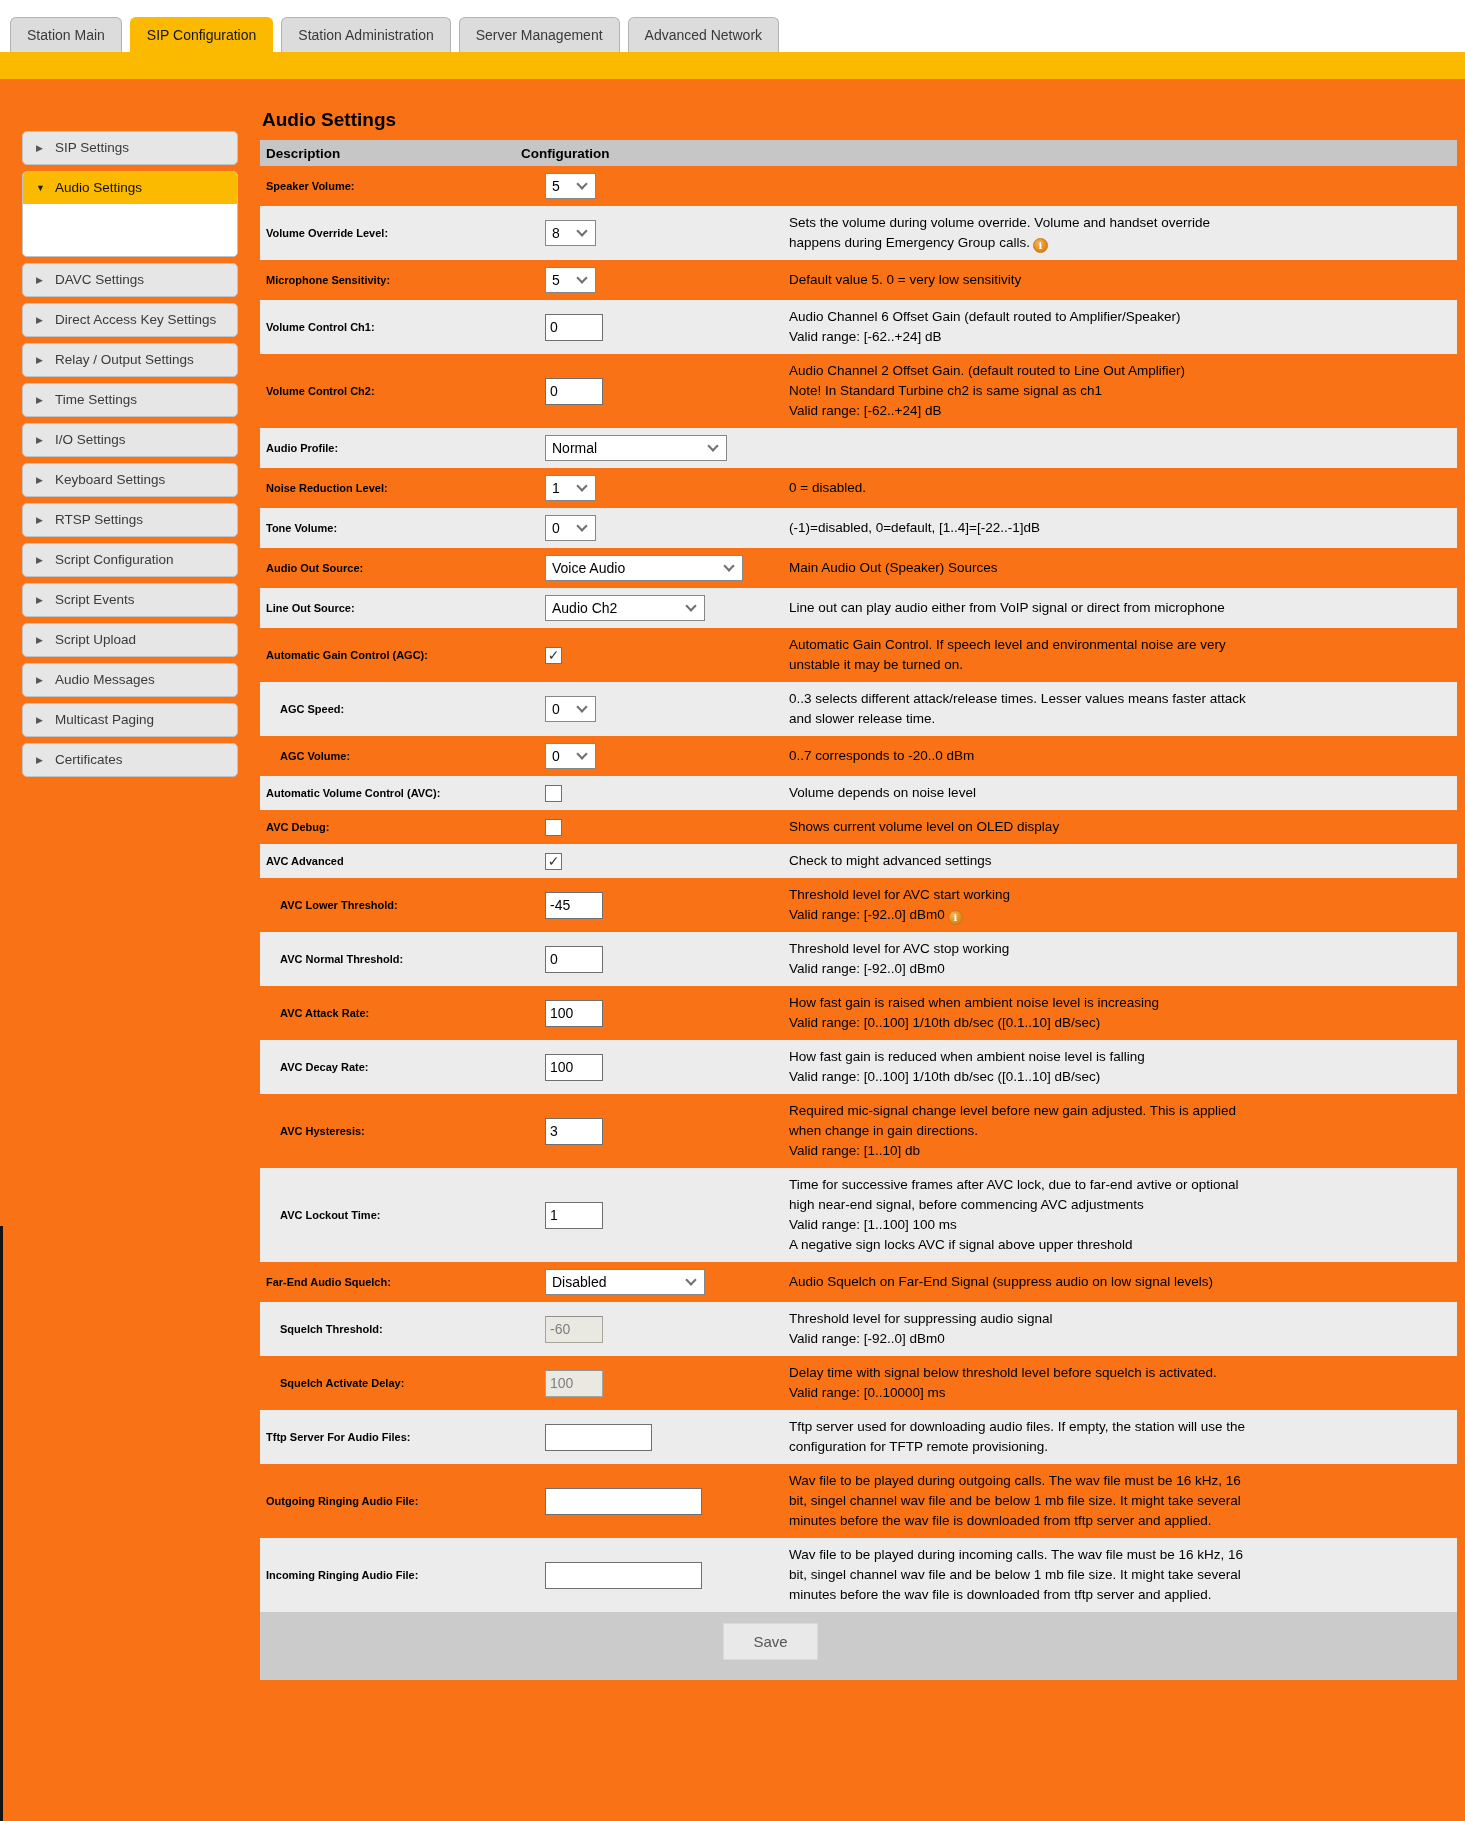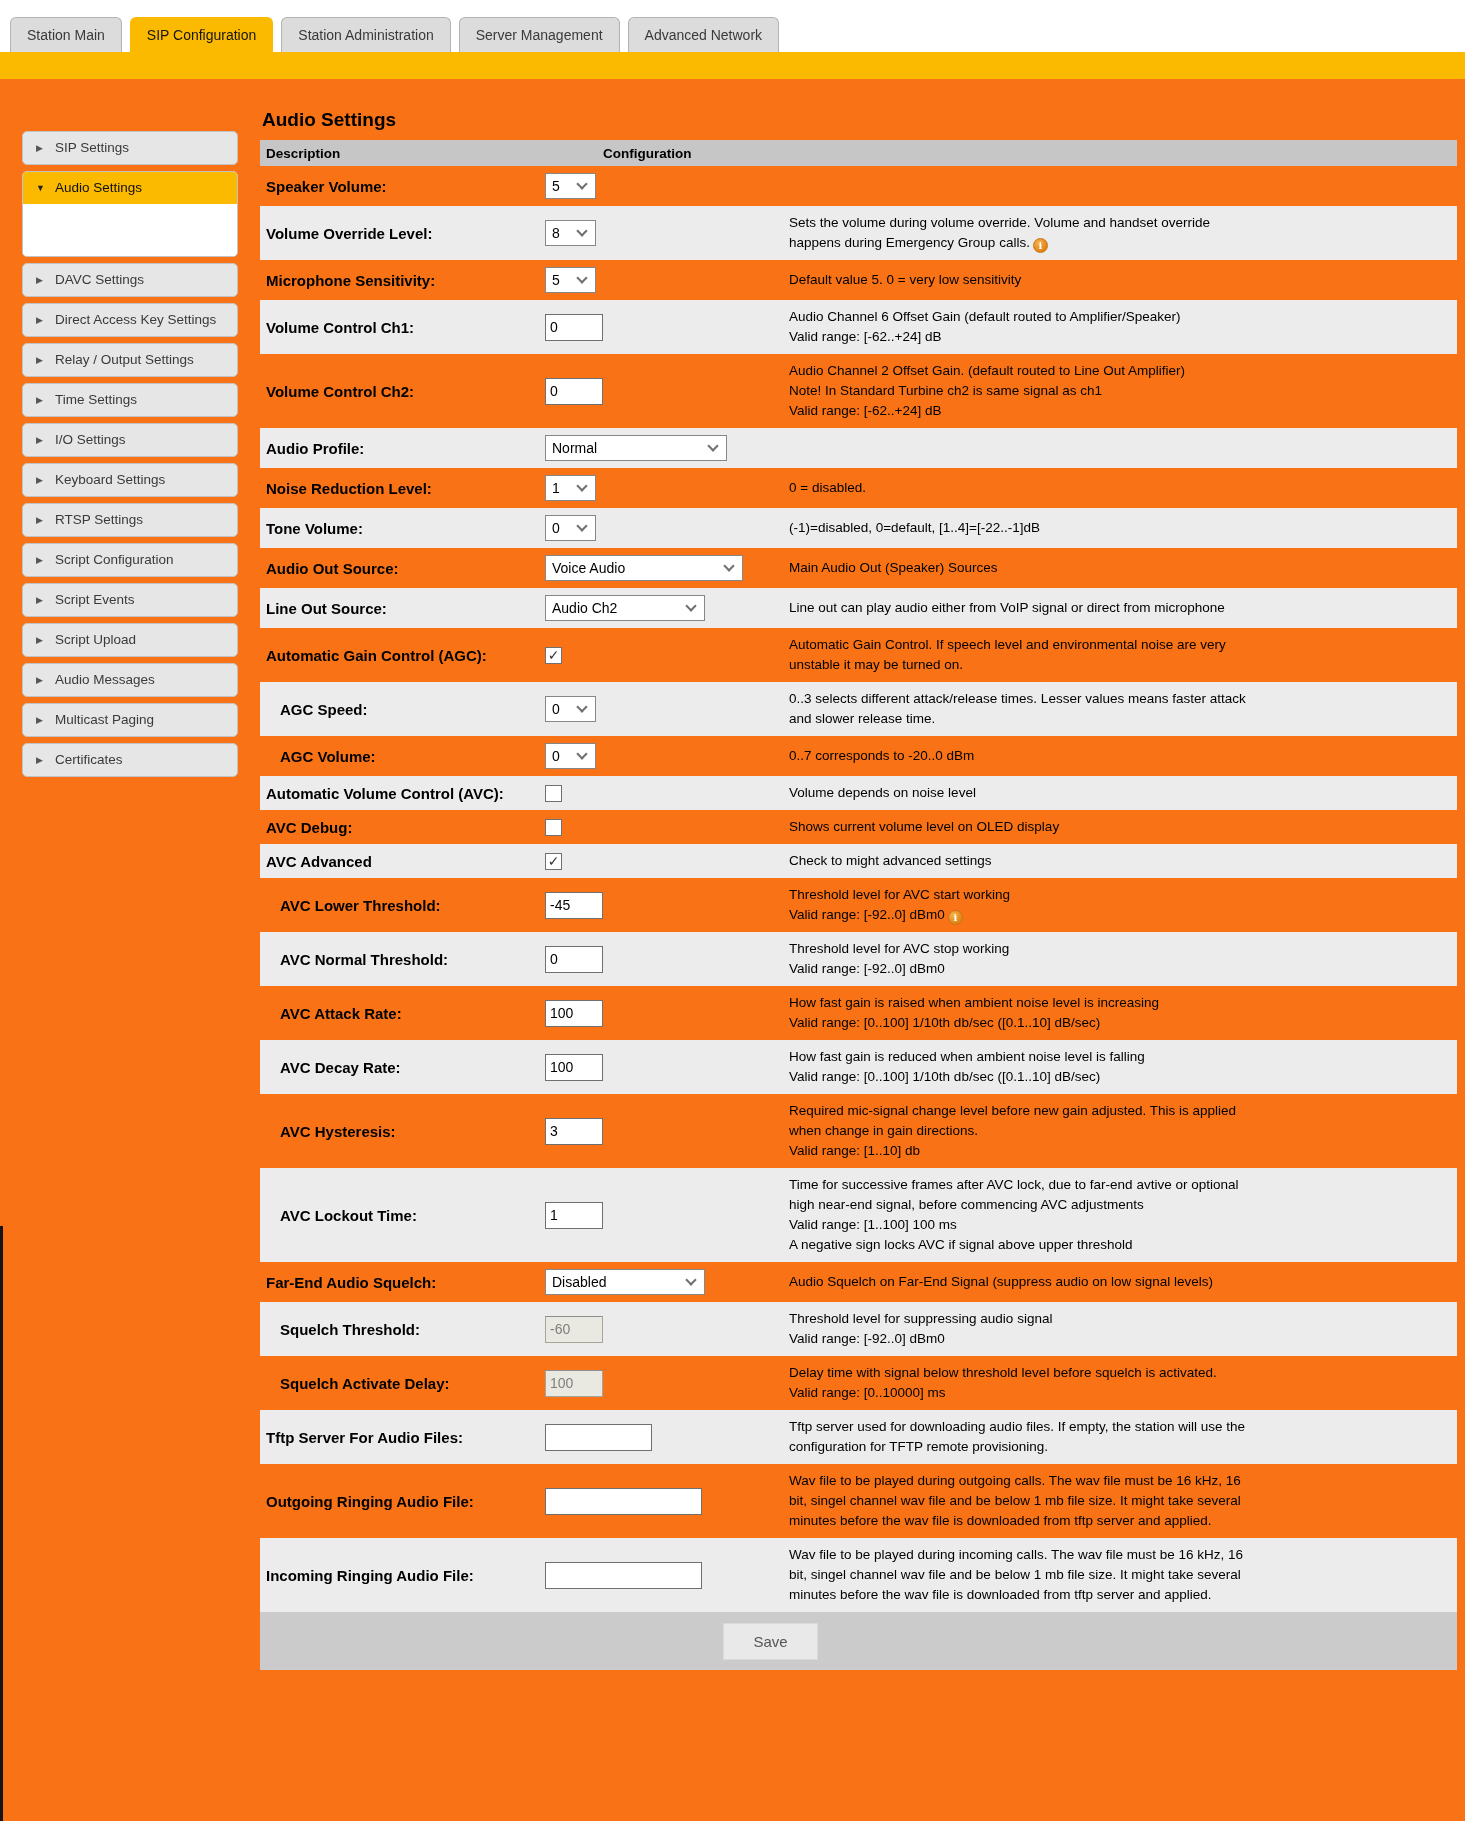--- a/index.html
+++ b/index.html
@@ -40,26 +40,26 @@
   .sb-head {
     background:#FBBA00; padding:7px 8px; display:flex; gap:9px; align-items:center;
     font-size:13.5px; color:#101010; line-height:18px; cursor:default;
   }
   .sb-head .sb-arrow { color:#222; }
   .sb-body { height:52px; background:#fff; }
 
   
   .title { font-size:19px; font-weight:bold; color:#000; margin:30px 0 9px 2px; }
   .thead { display:flex; align-items:center; background:#C6C6C6; height:26px; font-weight:bold; font-size:13.5px; color:#000; }
-  .col-desc { width:343px; padding-left:6px; }
+  .col-desc { width:261px; padding-left:6px; }
   .col-conf { width:244px; }
 
   .row { display:flex; align-items:center; min-height:34px; padding:7px 0; }
   .row.alt { background:#ECECEC; }
-  .c-label { width:285px; padding-left:6px; flex:none; font-weight:bold; font-size:15px; color:#000; line-height:17px; }
+  .c-label { width:285px; padding-left:6px; flex:none; font-weight:bold; font-size:11px; color:#000; line-height:17px; }
   .c-label.indent { padding-left:20px; }
   .c-control { width:244px; flex:none; }
   .c-help { width:462px; flex:none; font-size:13.5px; line-height:20px; color:#000; }
 
   
   .select {
     display:flex; align-items:center; justify-content:space-between;
     height:26px; border:1px solid #878787; background:#fff; padding-left:6px; font-size:14px; color:#000;
     cursor:default;
   }
@@ -88,21 +88,21 @@
 
   .info-icon {
     display:inline-block; width:15px; height:15px; border-radius:50%;
     background:radial-gradient(circle at 35% 30%, #F7B24F, #E08514 70%);
     border:1px solid #C9731A;
     color:#fff; font-size:10px; font-weight:bold; font-family:"DejaVu Serif", serif;
     text-align:center; line-height:14px; vertical-align:-2px; margin-left:3px;
   }
 
   
-  .tfoot { background:#CBCBCB; height:58px; }
+  .tfoot { background:#CBCBCB; height:68px; }
   .save-btn {
     margin-left:463px; margin-top:11px; width:95px; padding:9px 0;
     background:#E9E9E9; border:1px solid #DADADA; color:#555;
     font-size:15px; font-family:"Liberation Sans", sans-serif; cursor:default;
   }
 
   .left-strip { position:absolute; left:0; top:1218px; width:3px; height:603px; background:#141414; }
 </style>
 </head>
 <body>

